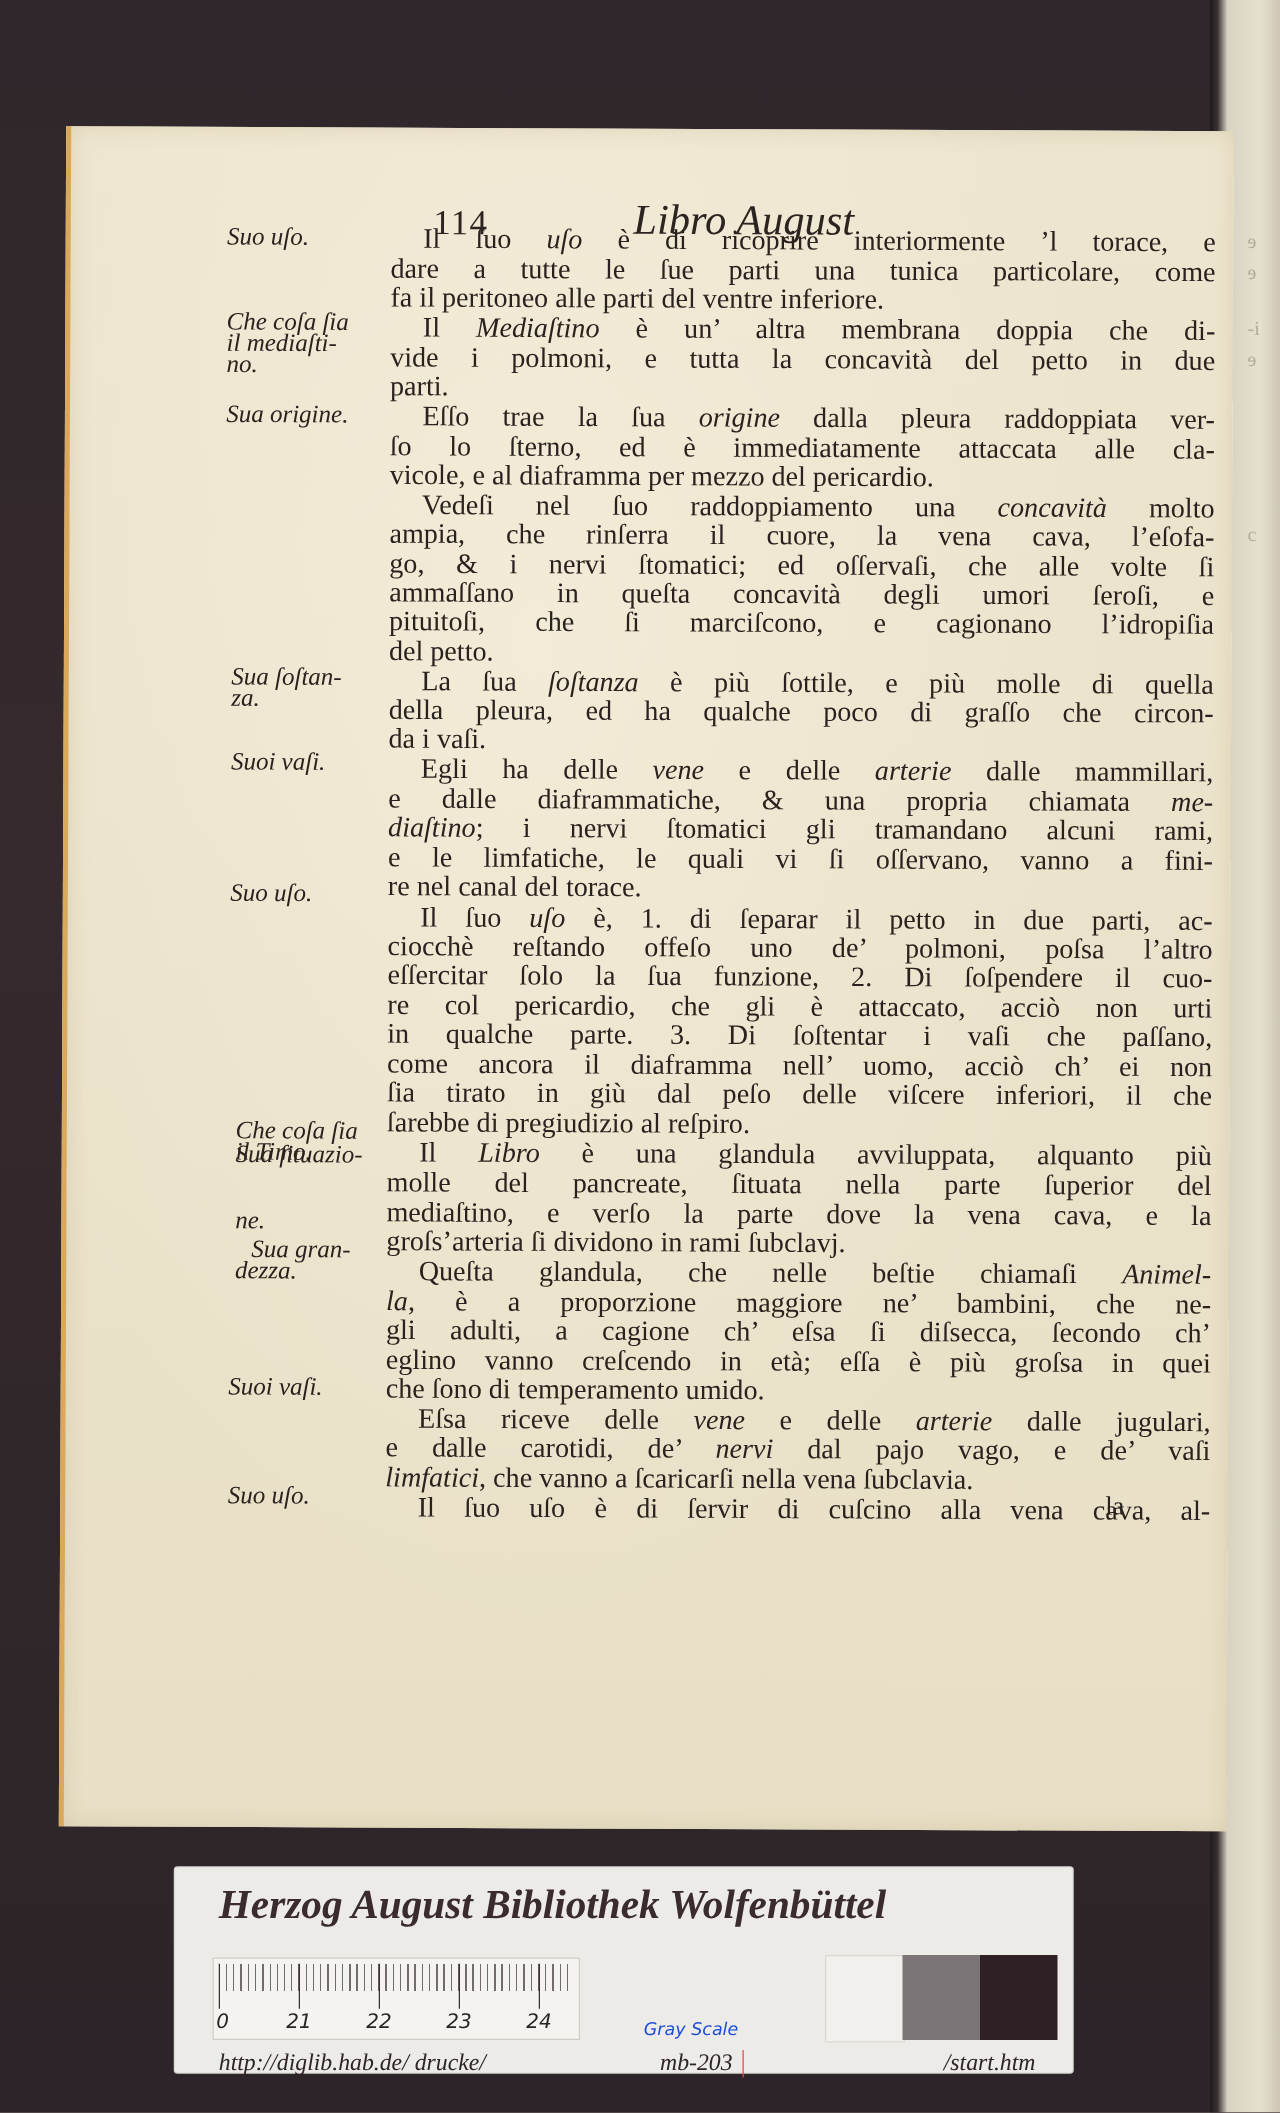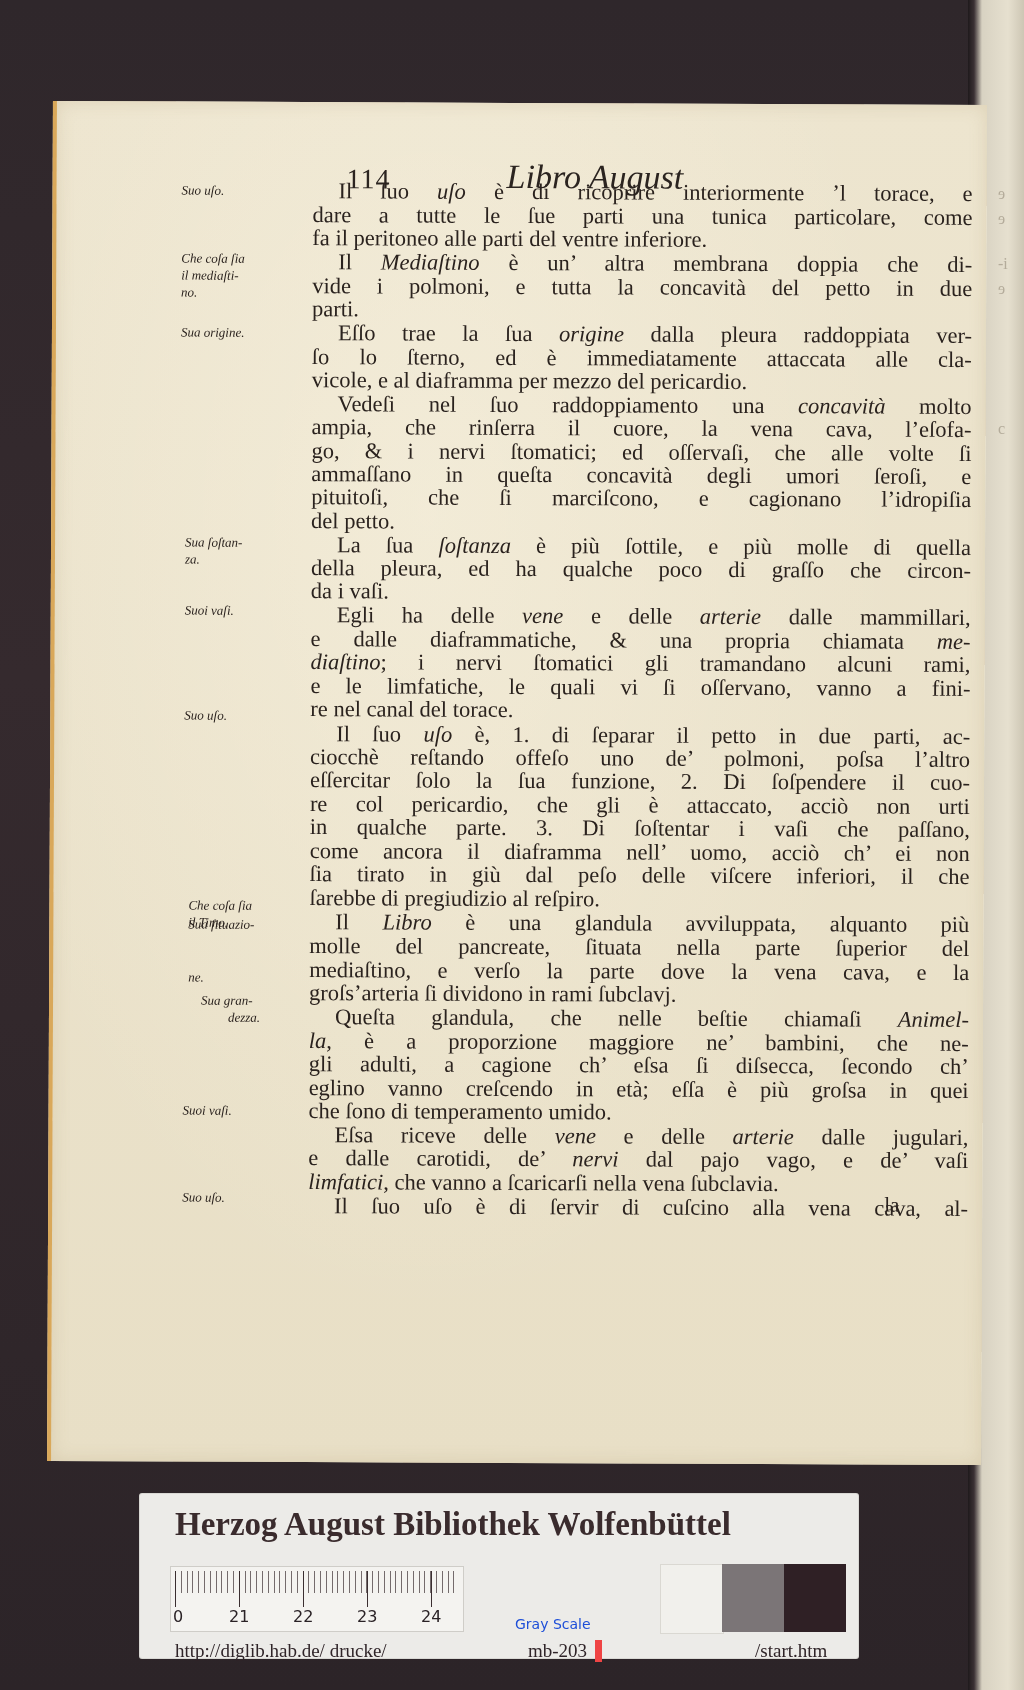--- a/index.html
+++ b/index.html
@@ -64,37 +64,38 @@
       text-align-last: justify;
     }
     .line.last { text-align-last: left; }
     .line.indent { left: 282px; width: 634px; }
     .line i { font-style: italic; }
     .margin-note {
       position: absolute;
       left: 125px; width: 120px;
       font-family: "Liberation Serif", serif;
       font-style: italic;
-      font-size: 13px; line-height: 17px;
+      font-size: 20px; line-height: 17px;
       color: #2a221e;
       white-space: nowrap;
     }
     .catchword {
       position: absolute; left: 832px;
       font-family: "Liberation Serif", serif;
       font-size: 21px; color: #2a221e;
     }
     
     .target-card {
       position: absolute;
       left: 140px; top: 1494px;
       width: 718px; height: 164px;
       background: #ecebe8;
       border-radius: 2px;
       box-shadow: 0 0 0 1px #d9d8d4;
+      font-style: italic;
     }
     .target-title {
       position: absolute; left: 35px; top: 12px;
       font-family: "Liberation Serif", serif;
       font-weight: bold; font-size: 33px;
       color: #3a2b2d; white-space: nowrap;
     }
     .ruler {
       position: absolute; left: 30px; top: 72px;
       width: 292px; height: 64px;
@@ -133,21 +134,21 @@
     }
     .swatch.white { left: 520px; width: 62px; background: #f1f0ec; border: 1px solid #dad8d2; }
     .swatch.gray { left: 582px; width: 62px; background: #7b7577; }
     .swatch.black { left: 644px; width: 62px; background: #2f2025; }
     .url-left, .url-code, .url-right {
       position: absolute; top: 146px;
       font-family: "Liberation Serif", serif;
       font-size: 19px; color: #2f2428; white-space: nowrap;
     }
     .url-left { left: 35px; text-align: right; }
-    .url-code { left: 380px; padding: 0 8px; border-right: 7px solid #ef4444; }
+    .url-code { left: 380px; padding: 0 8px; border-right: 1px solid #ef4444; }
     .url-right { left: 615px; }
   </style>
 </head>
 <body>
 
 <div class="scan">
   <div class="right-strip">
     <span class="ghost" style="top:185px">ɘ</span>
     <span class="ghost" style="top:210px">ɘ</span>
     <span class="ghost" style="top:255px">-i</span>
@@ -216,21 +217,21 @@
         <div class="margin-note" style="top: 222px; left: 125px;">Sua origine.</div>
         <div class="margin-note" style="top: 432px; left: 130px;">Sua ſoſtan-</div>
         <div class="margin-note" style="top: 449px; left: 130px;">za.</div>
         <div class="margin-note" style="top: 500px; left: 130px;">Suoi vaſi.</div>
         <div class="margin-note" style="top: 605px; left: 130px;">Suo uſo.</div>
         <div class="margin-note" style="top: 795px; left: 135px;">Che coſa ſia</div>
         <div class="margin-note" style="top: 812px; left: 135px;">il Timo.</div>
         <div class="margin-note" style="top: 814px; left: 135px;">Sua ſituazio-</div>
         <div class="margin-note" style="top: 867px; left: 135px;">ne.</div>
         <div class="margin-note" style="top: 890px; left: 148px;">Sua gran-</div>
-        <div class="margin-note" style="top: 907px; left: 135px; margin-left: 40px;">dezza.</div>
+        <div class="margin-note" style="top: 907px; left: 135px;">dezza.</div>
         <div class="margin-note" style="top: 1000px; left: 130px;">Suoi vaſi.</div>
         <div class="margin-note" style="top: 1087px; left: 130px;">Suo uſo.</div>
       </div>
 
     <div class="catchword" style="top:1088px">la</div>
   </div>
 
   <div class="target-card">
     <div class="target-title">Herzog August Bibliothek Wolfenbüttel</div>
     <div class="ruler">

